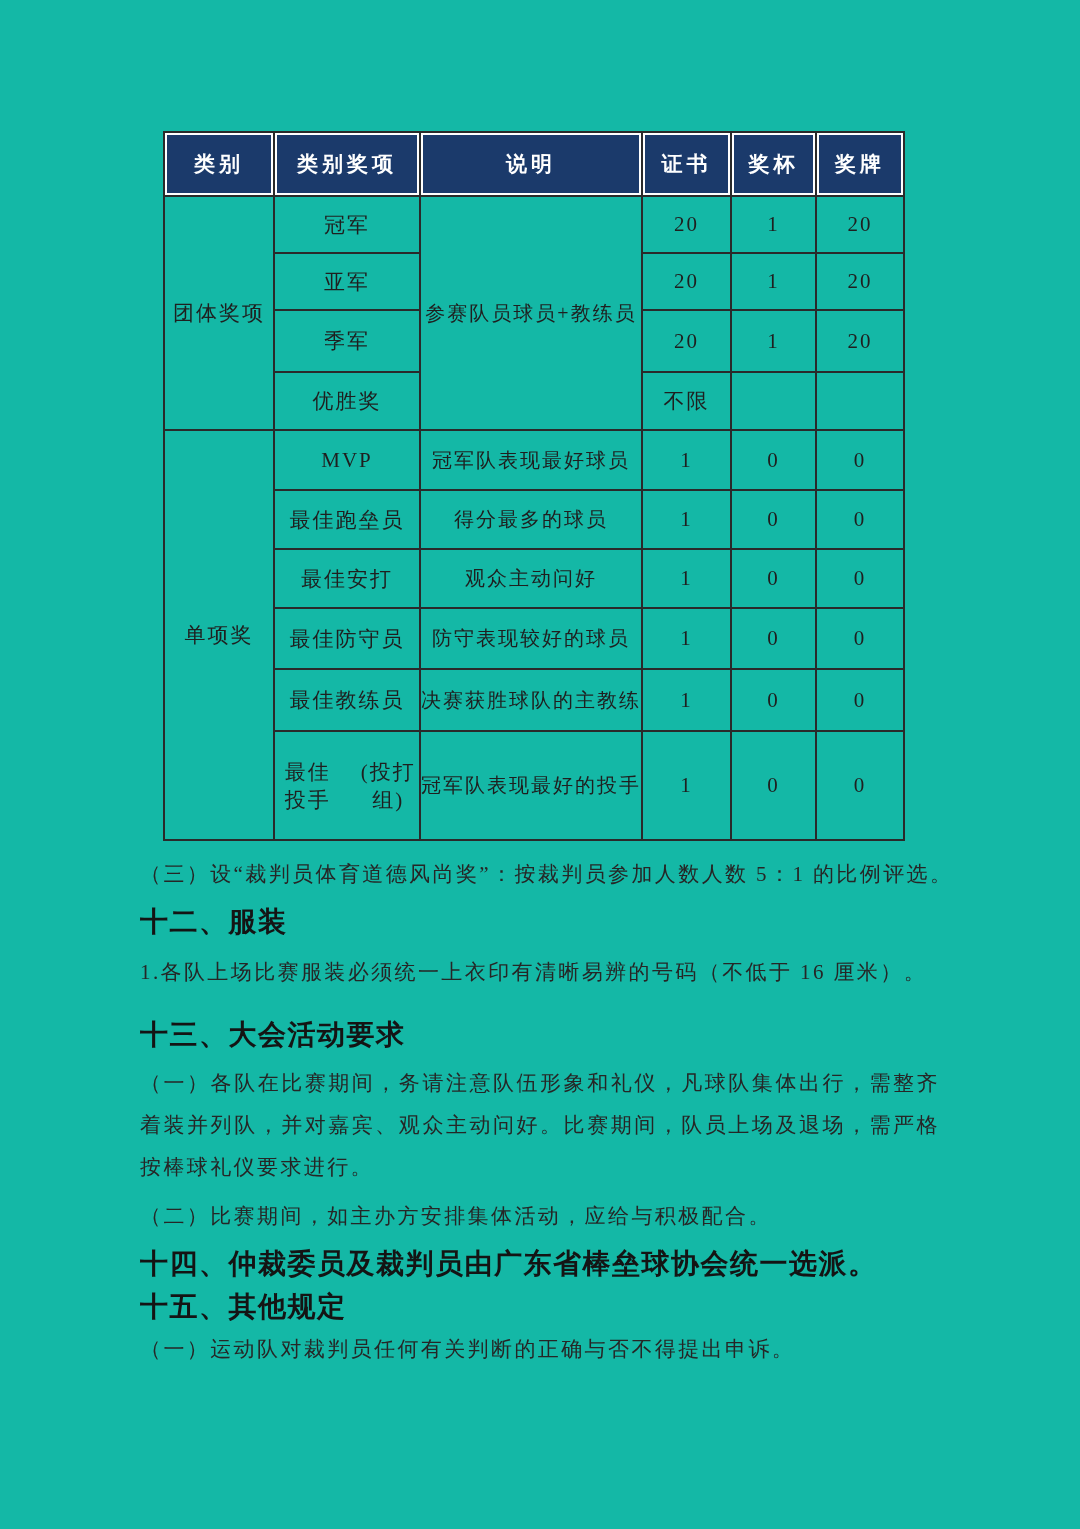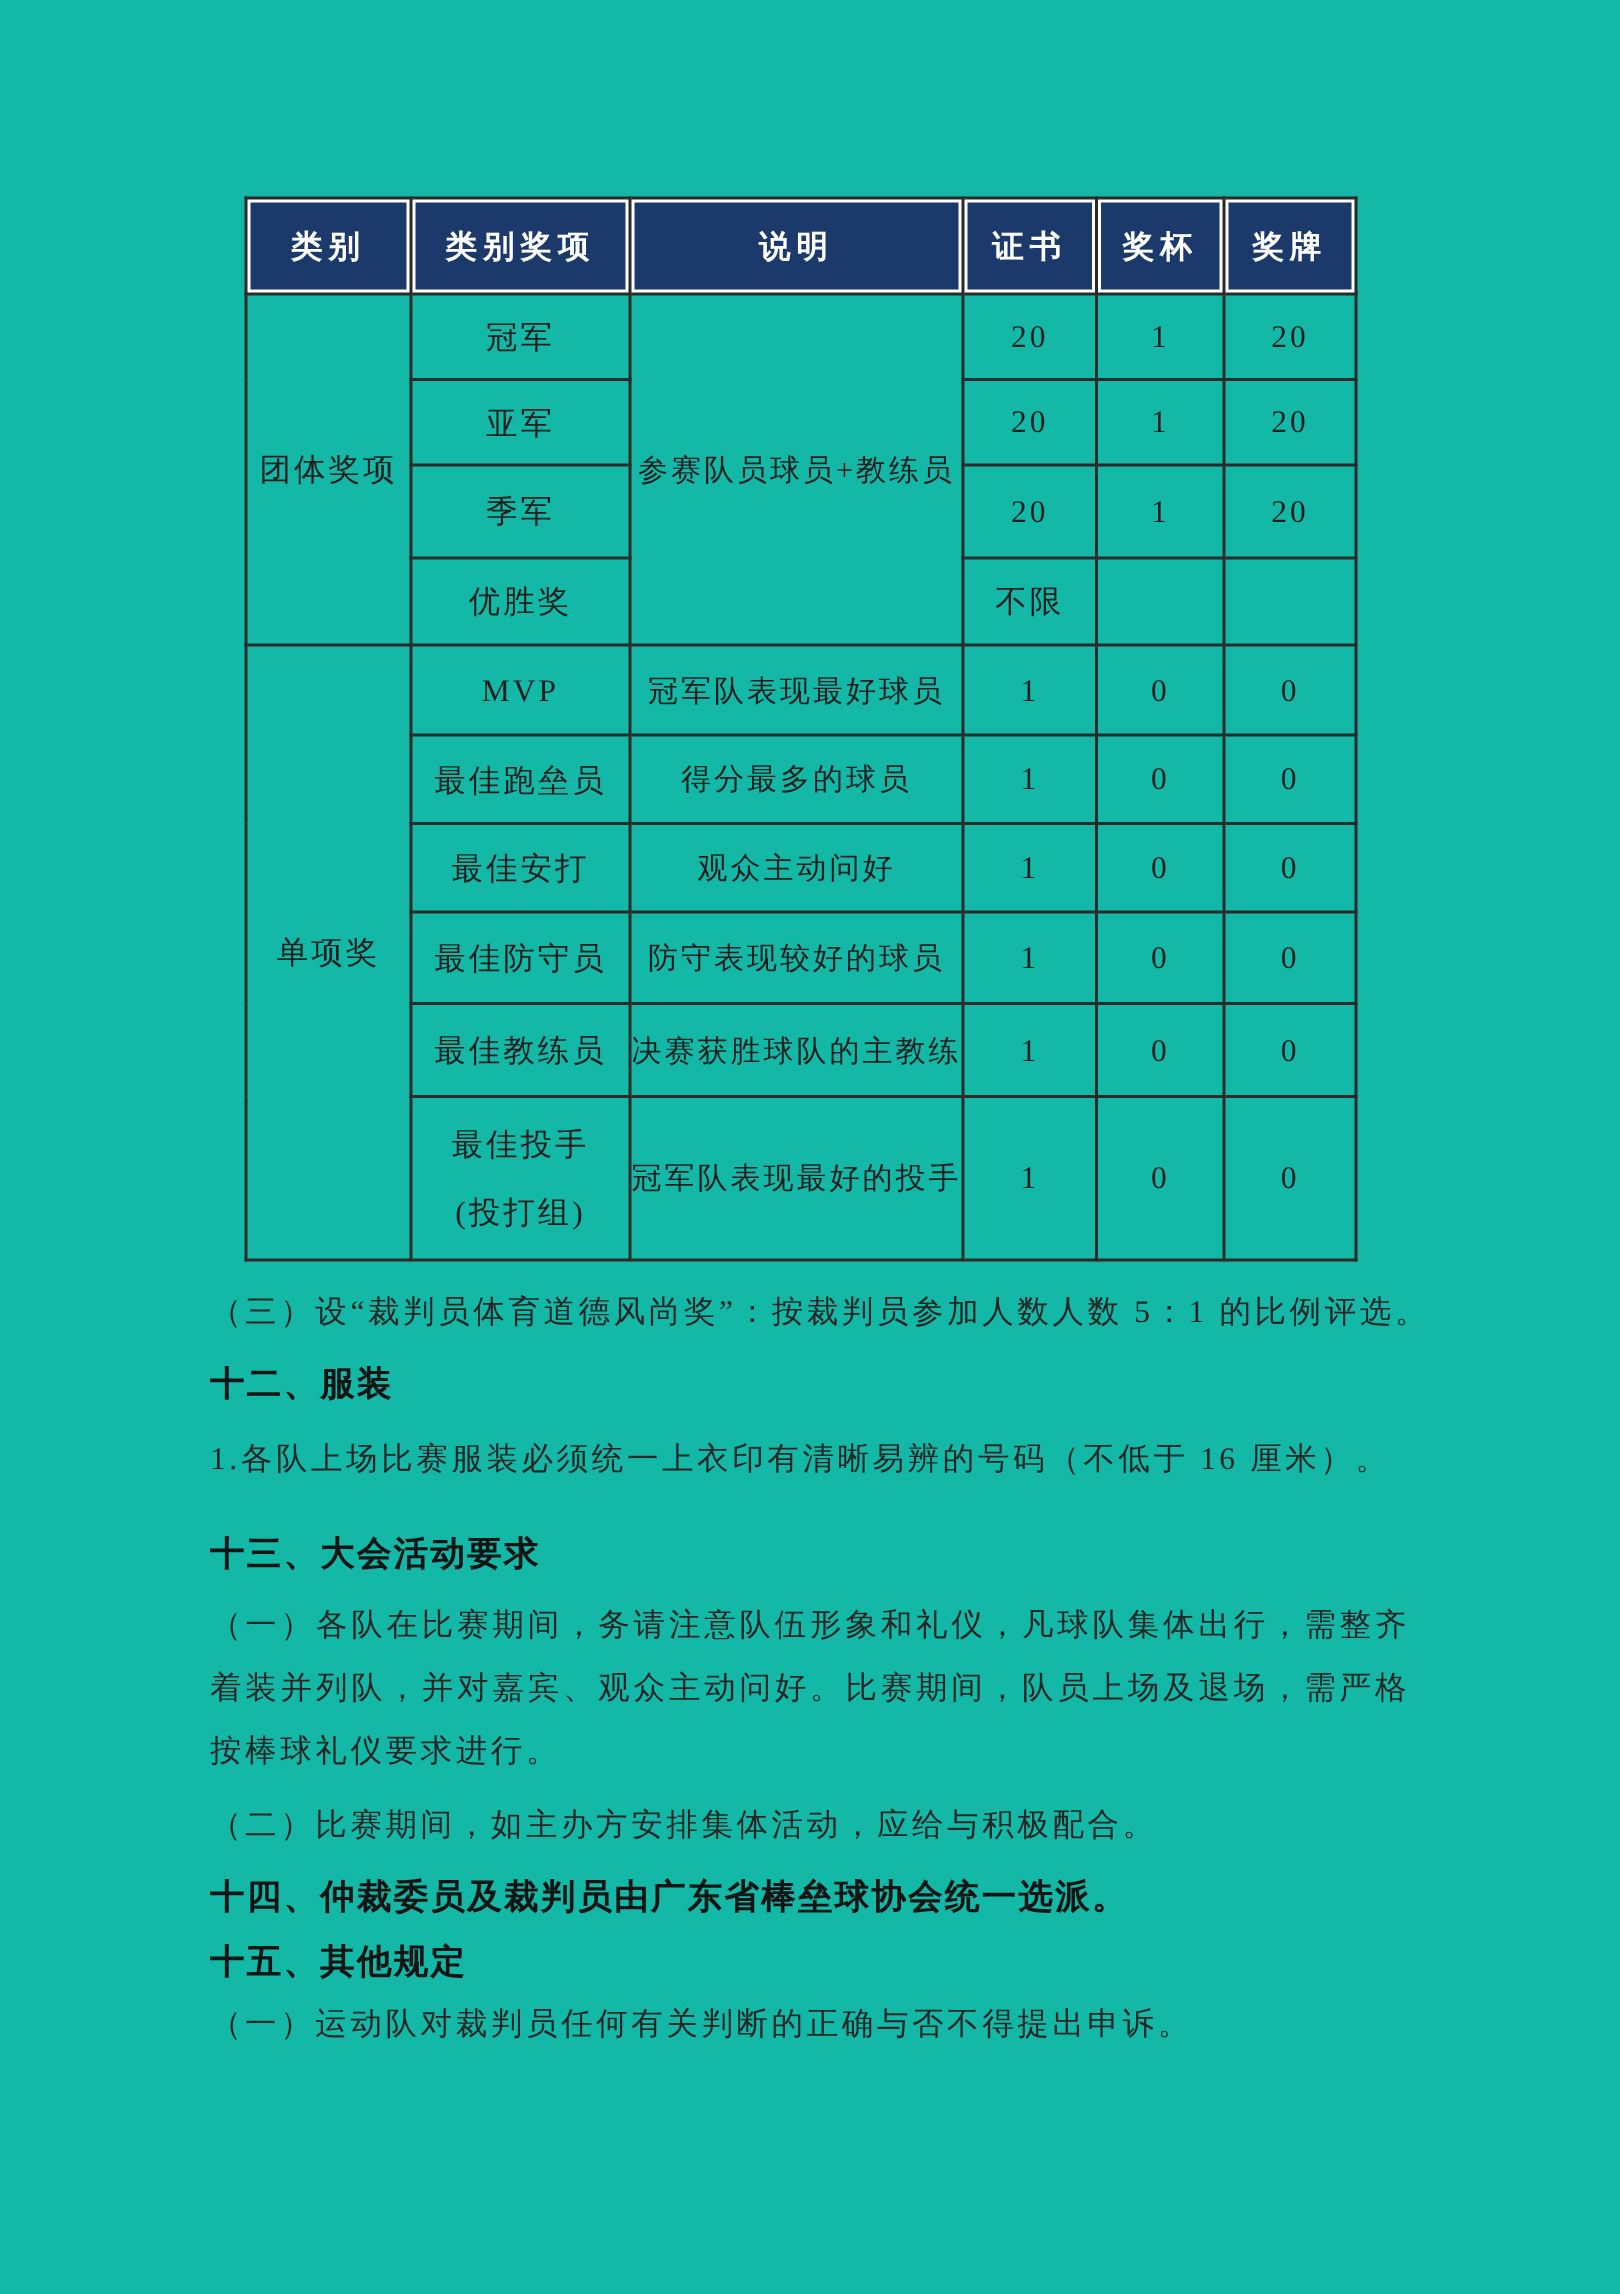--- a/index.html
+++ b/index.html
@@ -47,39 +47,39 @@
     font-weight:600;
     letter-spacing:4px;
   }
   td.desc{
     font-size:20px;
     letter-spacing:1.5px;
     white-space:nowrap;
   }
   td.empty{min-width:0;}
   .award-two-line{
-    display:flex;flex-direction:column;align-items:center;justify-content:center;
+    display:flex;flex-direction:row;align-items:center;justify-content:center;
     gap:17px;height:100%;
   }
 
   
   .para{
     margin:0;
     font-size:21px;
     line-height:42px;
     letter-spacing:2.4px;
     text-align:justify;
     color:#262626;
   }
   .para.one-line{white-space:nowrap;text-align:left;}
   .heading{
     margin:0;
     font-family:"Liberation Sans","DejaVu Sans",sans-serif;
     font-weight:700;
-    font-size:23px;
+    font-size:28px;
     line-height:42px;
     letter-spacing:1.5px;
     color:#141414;
     white-space:nowrap;
   }
   .mt12{margin-top:12px;} .mt8{margin-top:8px;} .mt7{margin-top:7px;}
   .mt6{margin-top:6px;} .mt4{margin-top:21px;} .mt1{margin-top:1px;} .mt0{margin-top:0;}
 </style>
 </head>
 <body>

